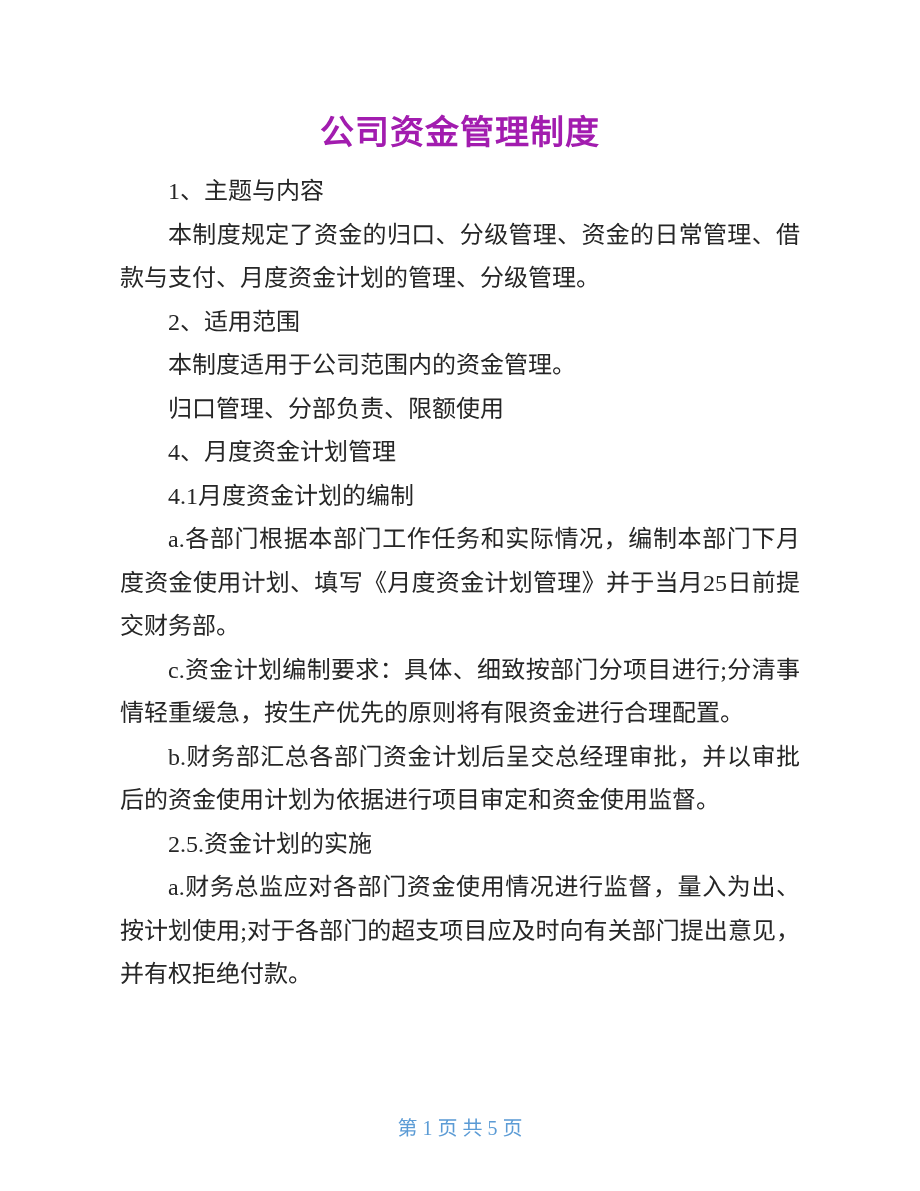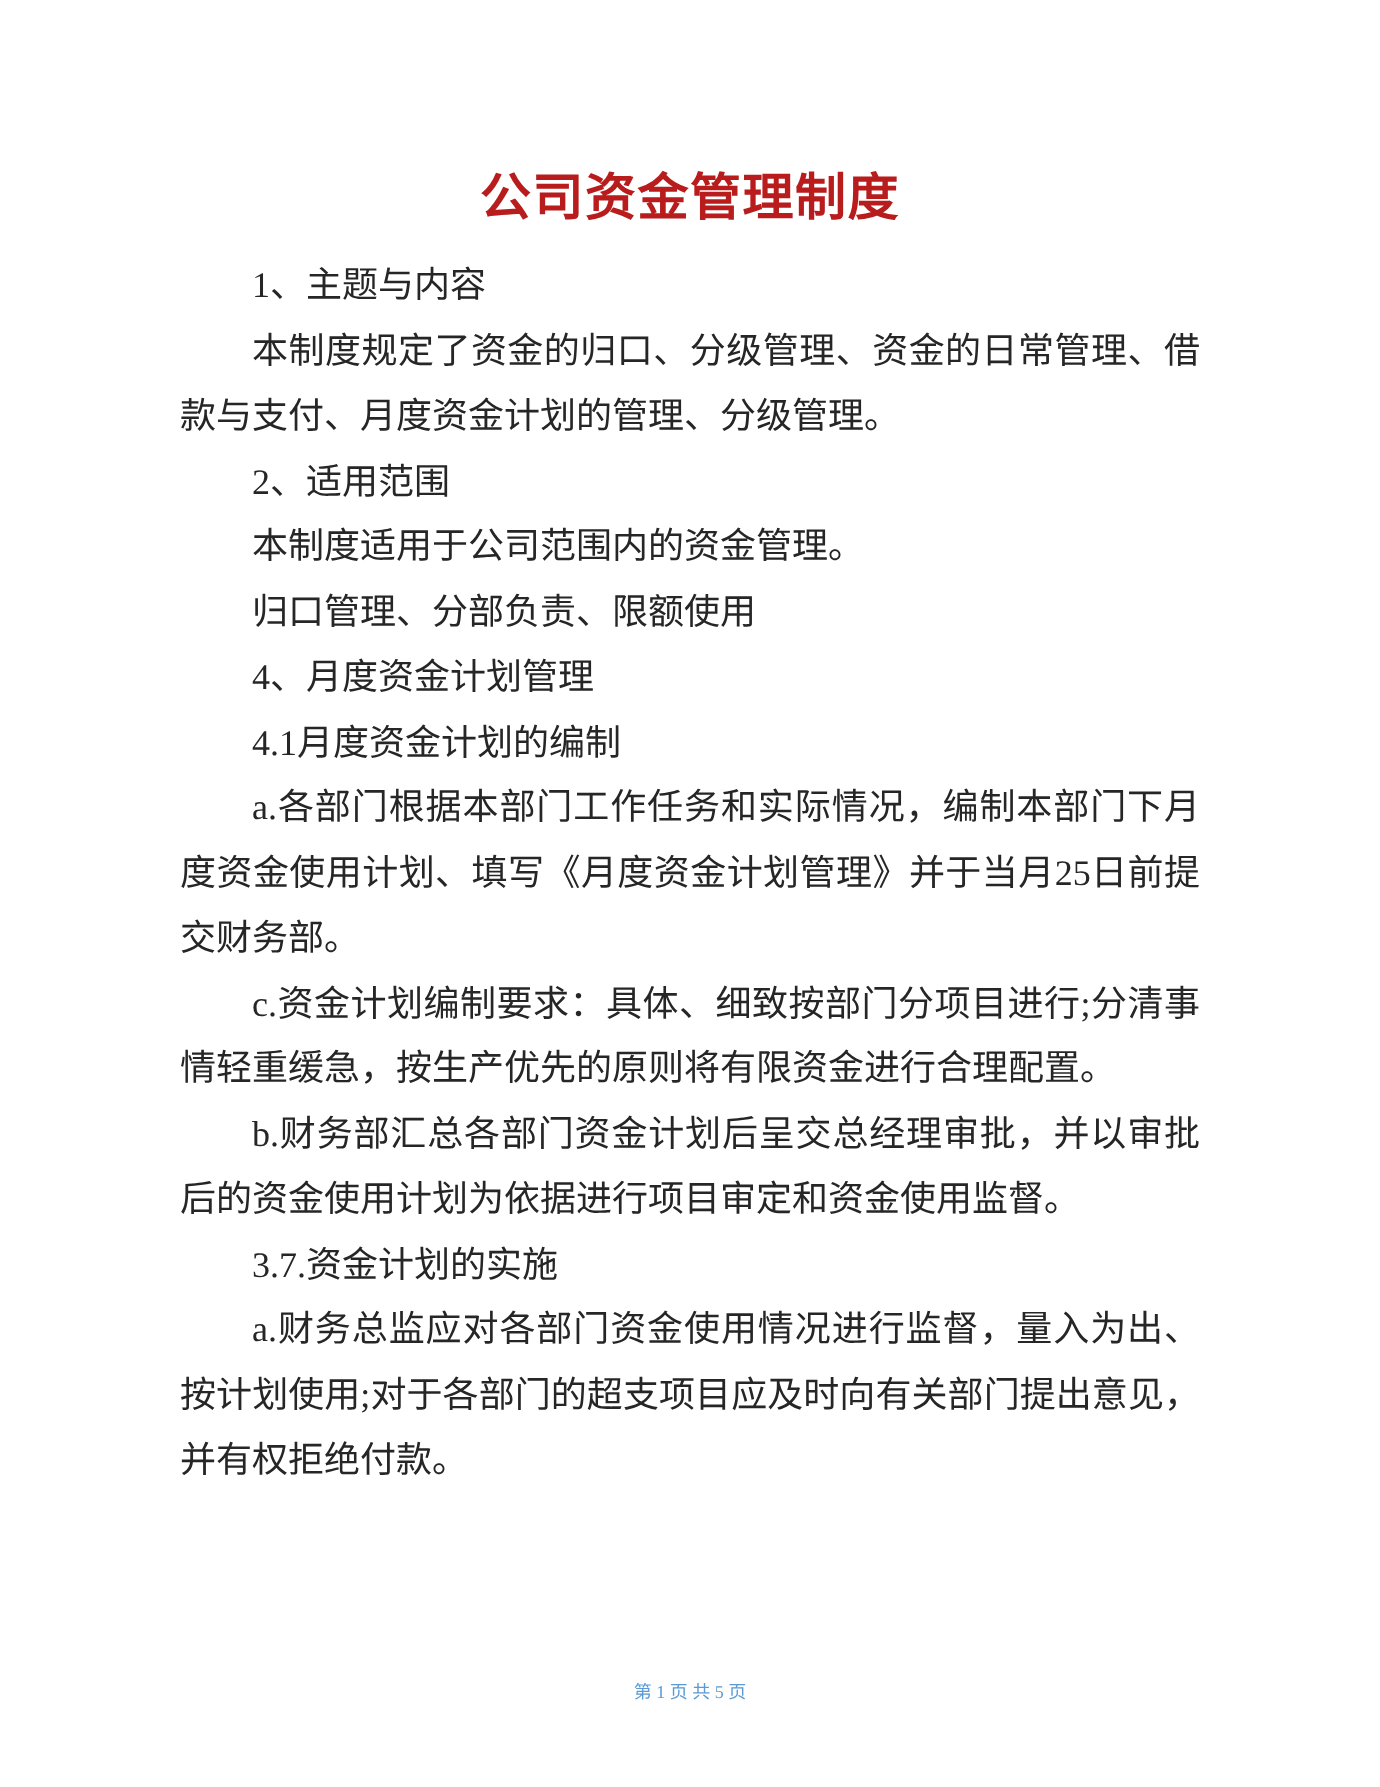--- a/index.html
+++ b/index.html
@@ -37,41 +37,41 @@
     margin: 0;
     text-indent: 2em;
     word-break: break-all;
   }
   .page-footer {
     position: absolute;
     left: 0;
     right: 0;
     bottom: 50px;
     text-align: center;
-    font-size: 12px;
+    font-size: 20px;
     line-height: 26px;
     font-family: "Liberation Serif", "DejaVu Serif", serif;
   }
 </style>
 </head>
 <body>
 
 <div class="page" style="background: rgb(255, 255, 255);">
-  <h1 class="doc-title" style="color: #b91c1c;">公司资金管理制度</h1>
+  <h1 class="doc-title" style="color: #a21caf;">公司资金管理制度</h1>
 
   <div class="doc-body" style="color: rgb(38, 38, 38); margin-top: 16px;">
 
   <p class="para">1、主题与内容</p>
       <p class="para">本制度规定了资金的归口、分级管理、资金的日常管理、借款与支付、月度资金计划的管理、分级管理。</p>
       <p class="para">2、适用范围</p>
       <p class="para">本制度适用于公司范围内的资金管理。</p>
       <p class="para">归口管理、分部负责、限额使用</p>
       <p class="para">4、月度资金计划管理</p>
       <p class="para">4.1月度资金计划的编制</p>
       <p class="para">a.各部门根据本部门工作任务和实际情况，编制本部门下月度资金使用计划、填写《月度资金计划管理》并于当月25日前提交财务部。</p>
       <p class="para">c.资金计划编制要求：具体、细致按部门分项目进行;分清事情轻重缓急，按生产优先的原则将有限资金进行合理配置。</p>
       <p class="para">b.财务部汇总各部门资金计划后呈交总经理审批，并以审批后的资金使用计划为依据进行项目审定和资金使用监督。</p>
-      <p class="para">3.7.资金计划的实施</p>
+      <p class="para">2.5.资金计划的实施</p>
       <p class="para">a.财务总监应对各部门资金使用情况进行监督，量入为出、按计划使用;对于各部门的超支项目应及时向有关部门提出意见，并有权拒绝付款。</p>
     </div>
 
   <div class="page-footer" style="color: rgb(91, 155, 213);">第 1 页 共 5 页</div>
 </div>
 
 </body></html>

